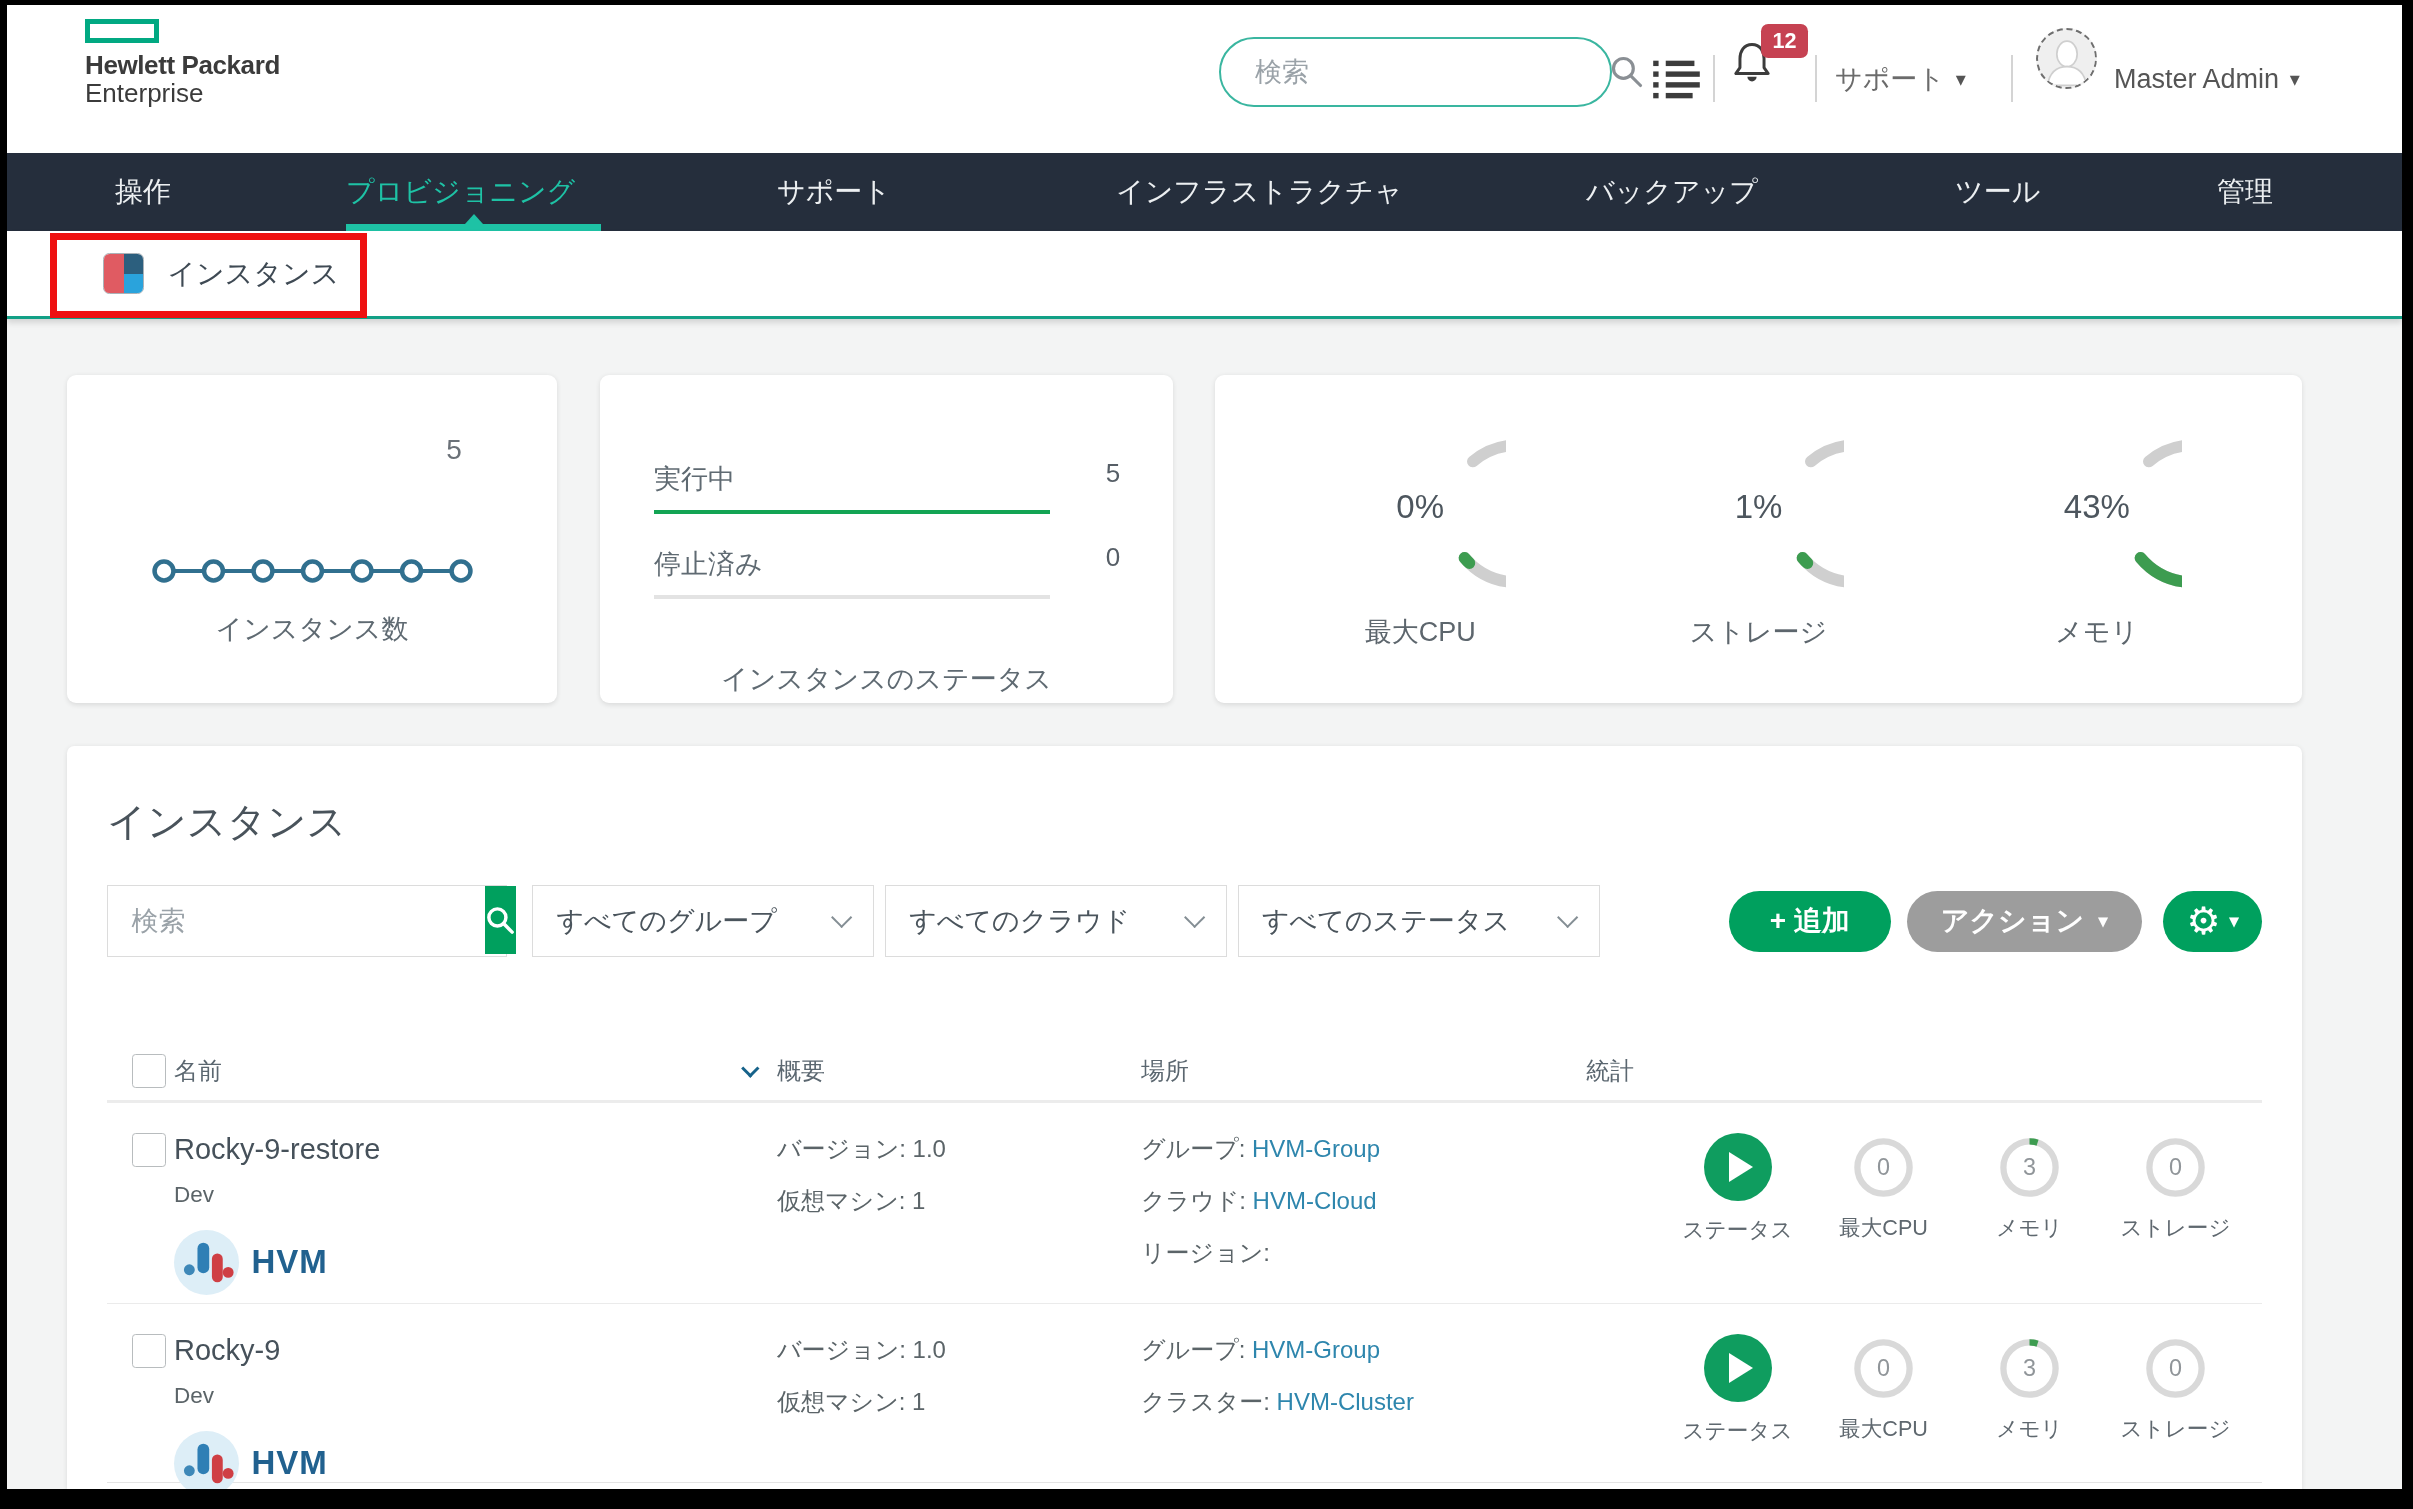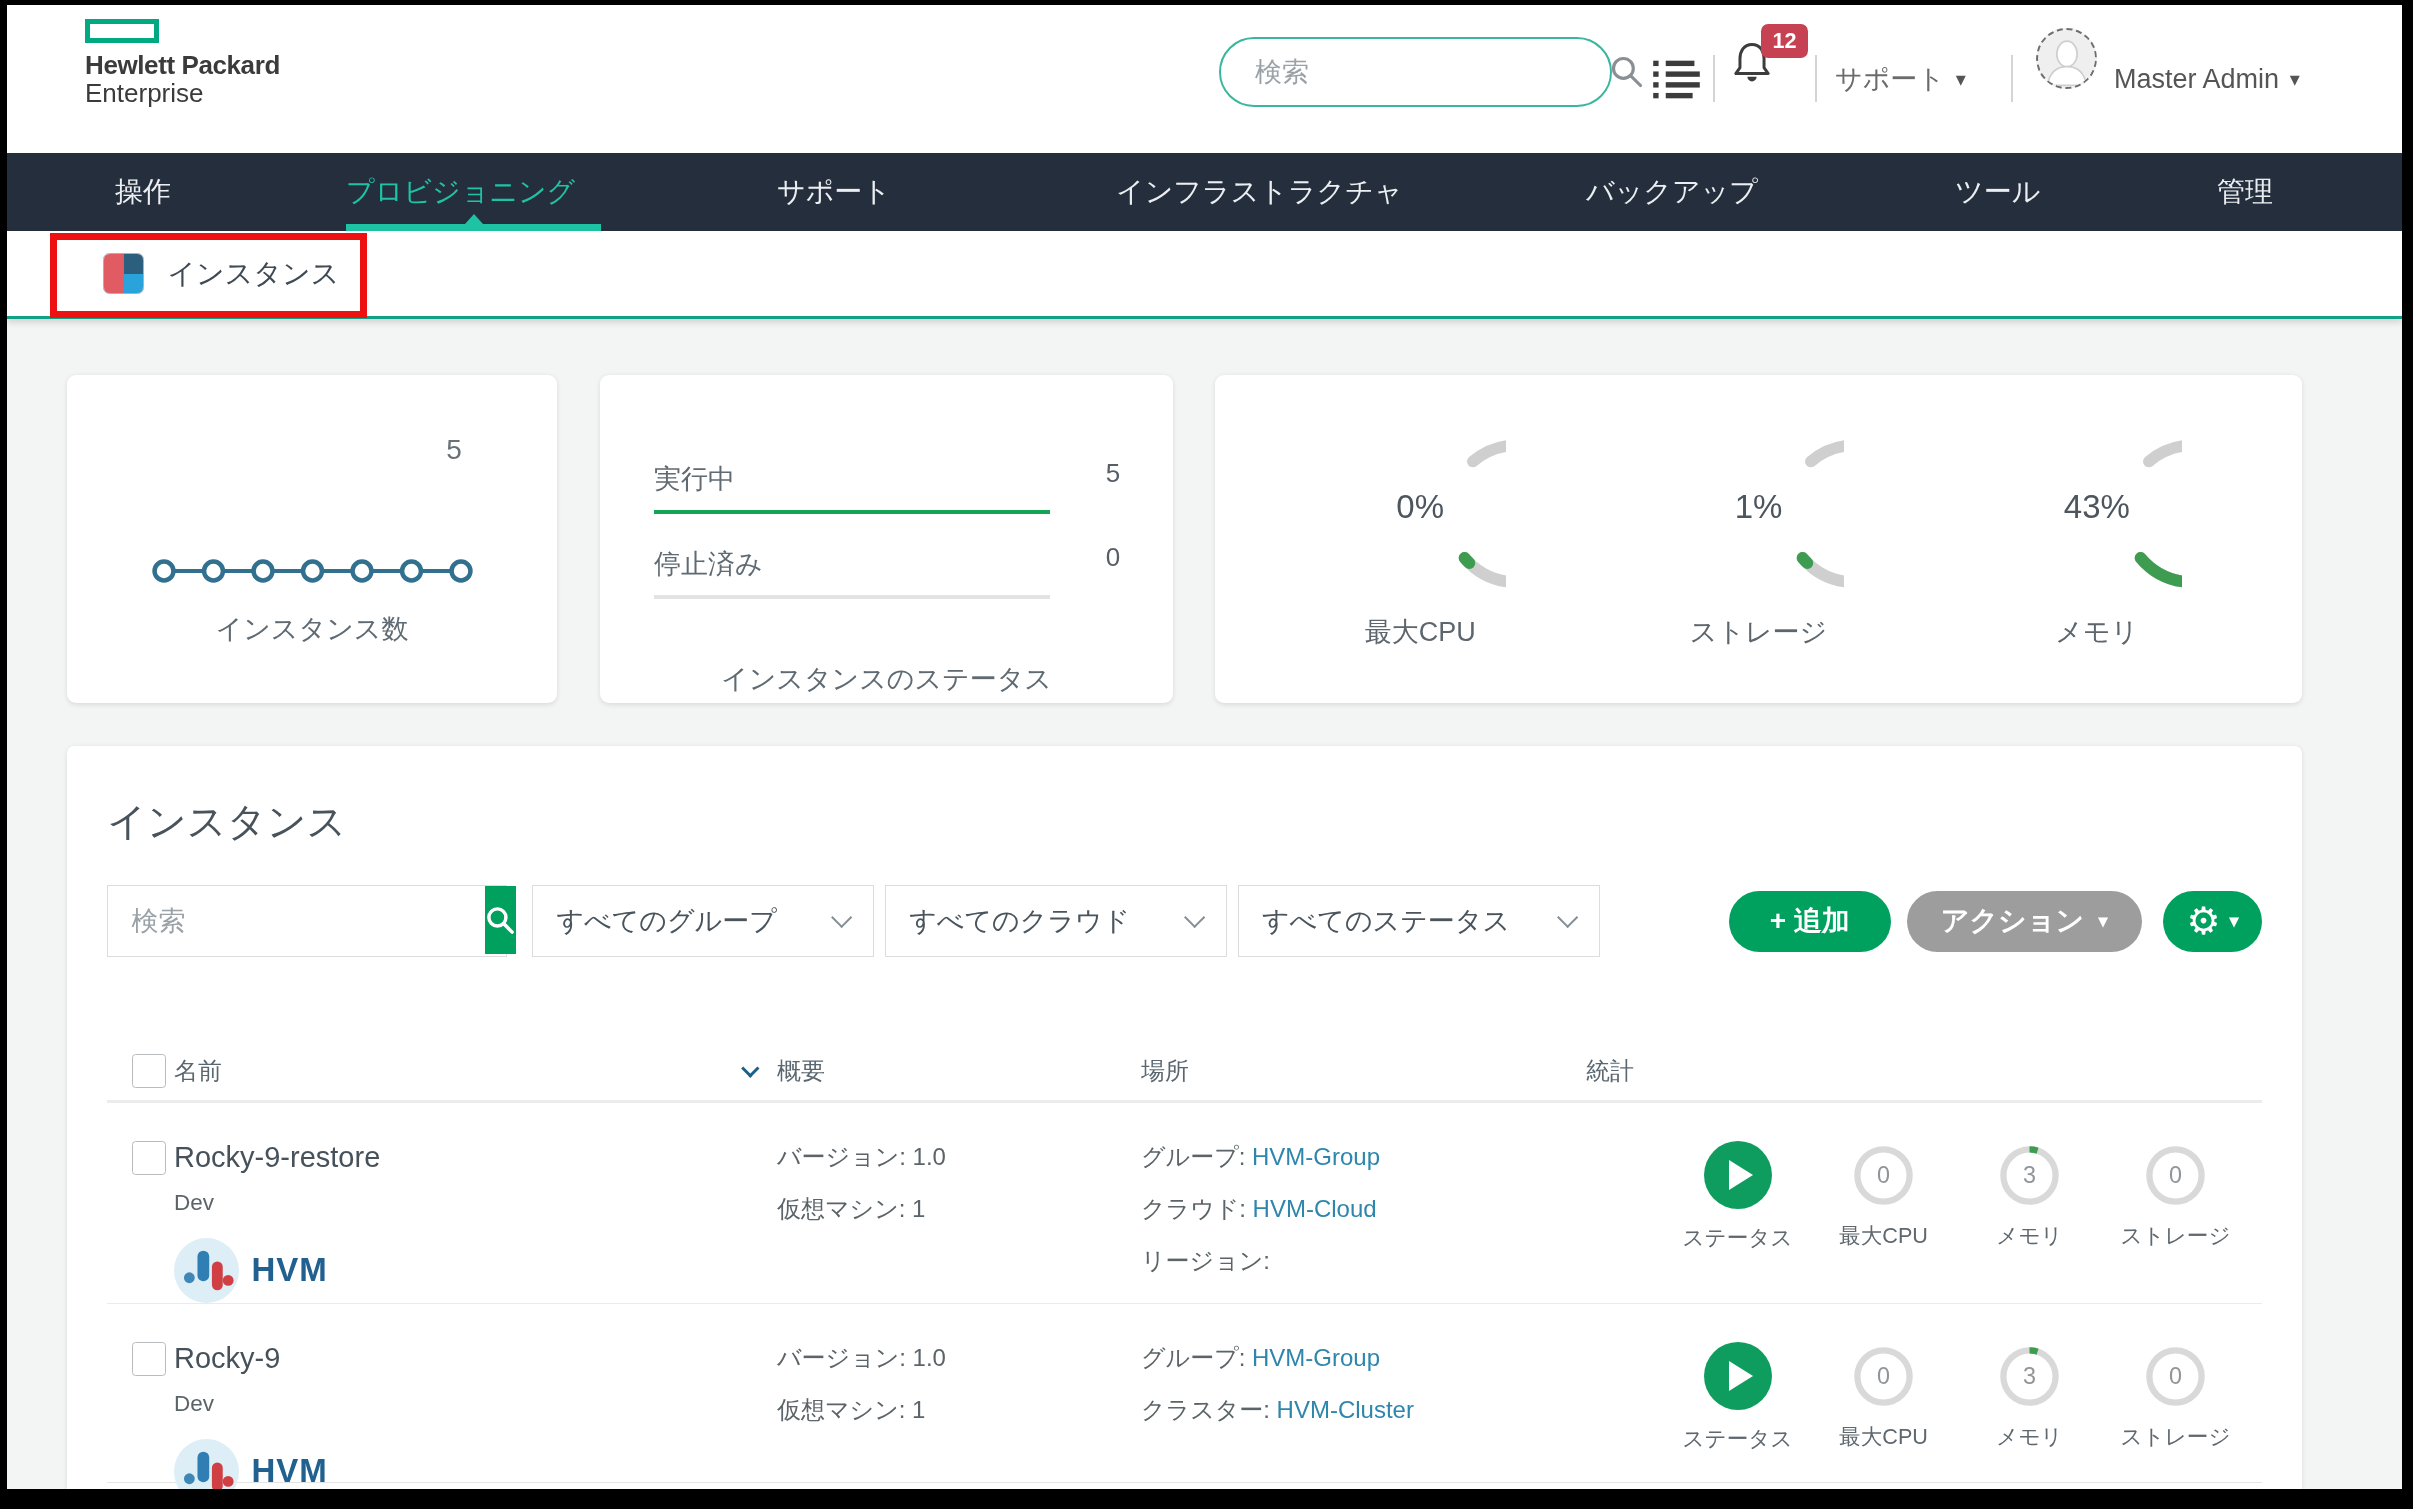--- a/index.html
+++ b/index.html
@@ -105,21 +105,21 @@
   .btn-gear .caret{ color:#fff; font-size:18px; margin-left:9px;}
   
   .tgrid{ display:grid; grid-template-columns:67px 603px 364px 445px 1fr; }
   .thead{ margin-top:85px; height:61px; align-items:center; border-bottom:3.6px solid #ececec;
     font-size:24px; color:#5b6770;}
   .thead .name-h{ display:flex; align-items:center; justify-content:space-between; padding-right:20px;}
   .sort-chev{ width:12.6px; height:12.6px; border-right:3.6px solid #16628a; border-bottom:3.6px solid #16628a;
     transform:rotate(45deg); margin-top:-5.4px;}
   .checkbox{ width:34px; height:34px; border:1.8px solid #b8bcbe; border-radius:3.6px; background:#fff;
     margin-left:25px; cursor:pointer;}
-  .trow{ padding-top:38px; }
+  .trow{ padding-top:30px; }
   .trow1{ height:200px; }
   .trow2{ height:180px; border-top:1.8px solid #ebebeb; border-bottom:1.8px solid #e4e4e4;}
   .cell-name .nm{ font-size:29px; color:#46515a; }
   .cell-name .env{ font-size:22.5px; color:#5b6468; margin-top:16px;}
   .hvm{ display:flex; align-items:center; margin-top:21.6px; cursor:pointer;}
   .hvm-circle{ width:65px; height:65px; border-radius:50%; background:#ddeef7; position:relative; flex:0 0 auto;}
   .hvm-text{ font-size:33px; font-weight:800; color:#21618f; margin-left:12.6px; letter-spacing:0.9px;}
   .cell-sum .line, .cell-loc .line{ font-size:24px; color:#5b6468; margin-bottom:20px; }
   .cell-loc a{ color:#2e86ad; text-decoration:none; }
   .cell-stats{ display:flex; padding-left:83px; }

